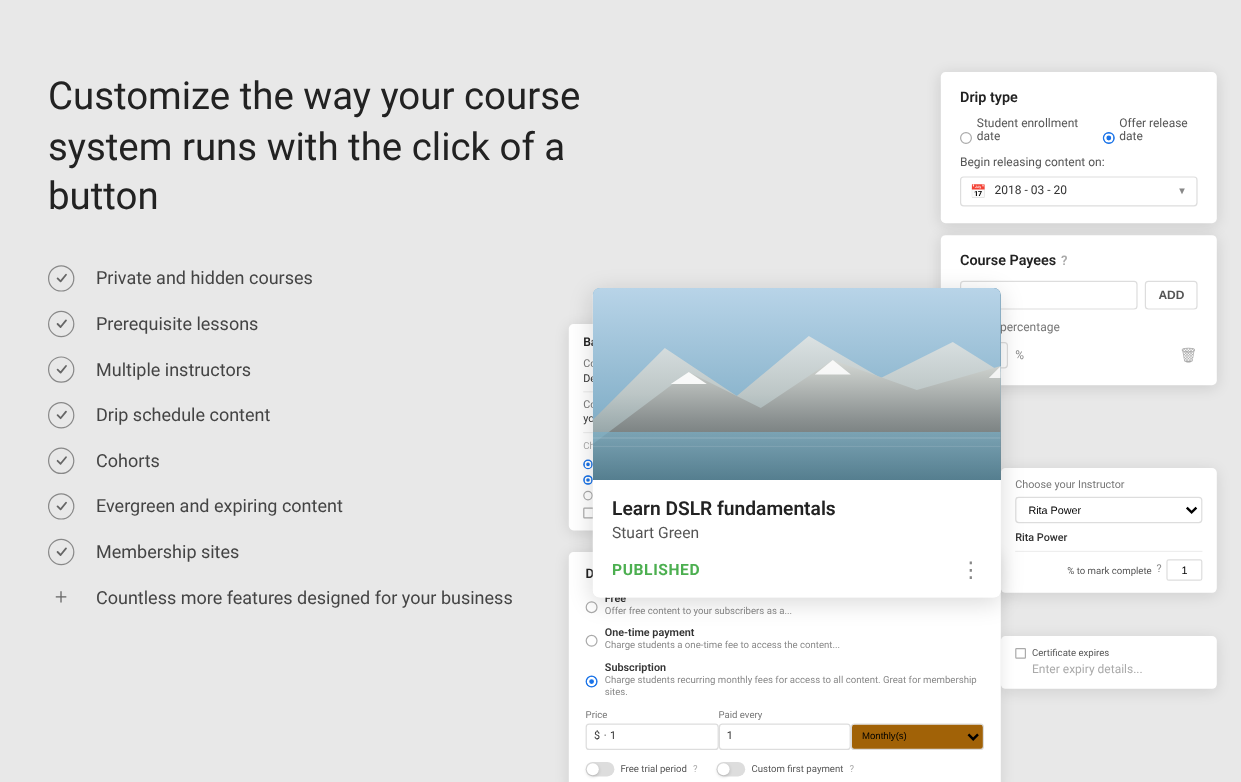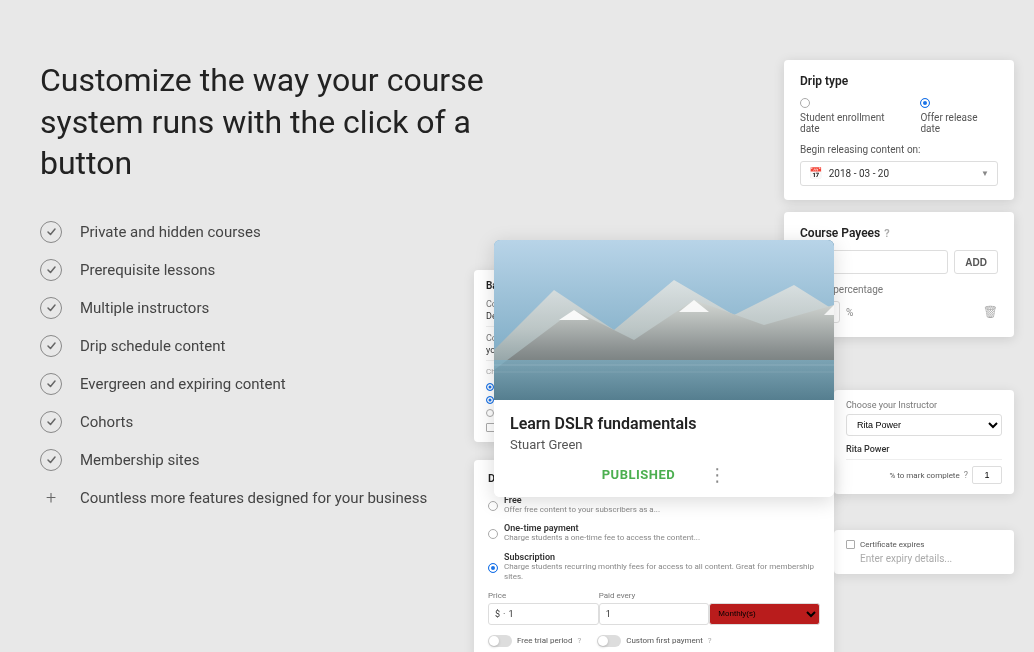--- a/index.html
+++ b/index.html
@@ -101,23 +101,22 @@
       display: flex;
       align-items: center;
       gap: 16px;
       margin-bottom: 10px;
       font-size: 10px;
       color: #555;
     }
 
     .card-drip .radio-item {
       display: flex;
-      align-items: flex-start;
+      align-items: flex-end;
       gap: 4px;
-      flex-direction: column;
     }
 
     .radio-circle {
       width: 10px;
       height: 10px;
       border-radius: 50%;
       border: 1.5px solid #aaa;
       flex-shrink: 0;
     }
 
@@ -151,21 +150,21 @@
 
     .date-input .arrow {
       margin-left: auto;
       color: #888;
       font-size: 8px;
     }
 
     
     .card-payees {
       position: absolute;
-      top: 212px;
+      top: 196px;
       right: 20px;
       width: 230px;
       background: #fff;
       border-radius: 4px;
       box-shadow: 0 2px 12px rgba(0,0,0,0.12);
       padding: 14px 16px;
       font-size: 11px;
       color: #333;
     }
 
@@ -283,21 +282,21 @@
 
     .course-info .author {
       font-size: 13px;
       color: #555;
       margin-bottom: 12px;
     }
 
     .course-info .status-row {
       display: flex;
       align-items: center;
-      justify-content: center;
+      justify-content: space-between;
       gap: 33px;
     }
 
     .status-published {
       font-size: 13px;
       font-weight: 700;
       color: #4CAF50;
       letter-spacing: 0.5px;
     }
 
@@ -462,21 +461,21 @@
       gap: 3px;
     }
 
     .price-col .period-select {
       border: 1px solid #ddd;
       border-radius: 3px;
       height: 22px;
       font-size: 8px;
       padding: 0 4px;
       width: 100%;
-      background: #b91c1c;
+      background: #a16207;
     }
 
     .toggle-row {
       display: flex;
       gap: 16px;
       margin-top: 10px;
     }
 
     .toggle-item {
       display: flex;
@@ -647,30 +646,30 @@
       </span>
       <span>Drip schedule content</span>
     </li>
 
     <li>
       <span class="check-icon">
         <svg width="11" height="11" viewBox="0 0 11 11">
           <polyline points="2,6 4.5,8.5 9,3" stroke="#666" stroke-width="1.5" fill="none" stroke-linecap="round" stroke-linejoin="round"></polyline>
         </svg>
       </span>
-      <span>Evergreen and expiring content</span>
+      <span>Cohorts</span>
     </li>
 
     <li>
       <span class="check-icon">
         <svg width="11" height="11" viewBox="0 0 11 11">
           <polyline points="2,6 4.5,8.5 9,3" stroke="#666" stroke-width="1.5" fill="none" stroke-linecap="round" stroke-linejoin="round"></polyline>
         </svg>
       </span>
-      <span>Cohorts</span>
+      <span>Evergreen and expiring content</span>
     </li>
 
     <li>
       <span class="check-icon">
         <svg width="11" height="11" viewBox="0 0 11 11">
           <polyline points="2,6 4.5,8.5 9,3" stroke="#666" stroke-width="1.5" fill="none" stroke-linecap="round" stroke-linejoin="round"></polyline>
         </svg>
       </span>
       <span>Membership sites</span>
     </li>

